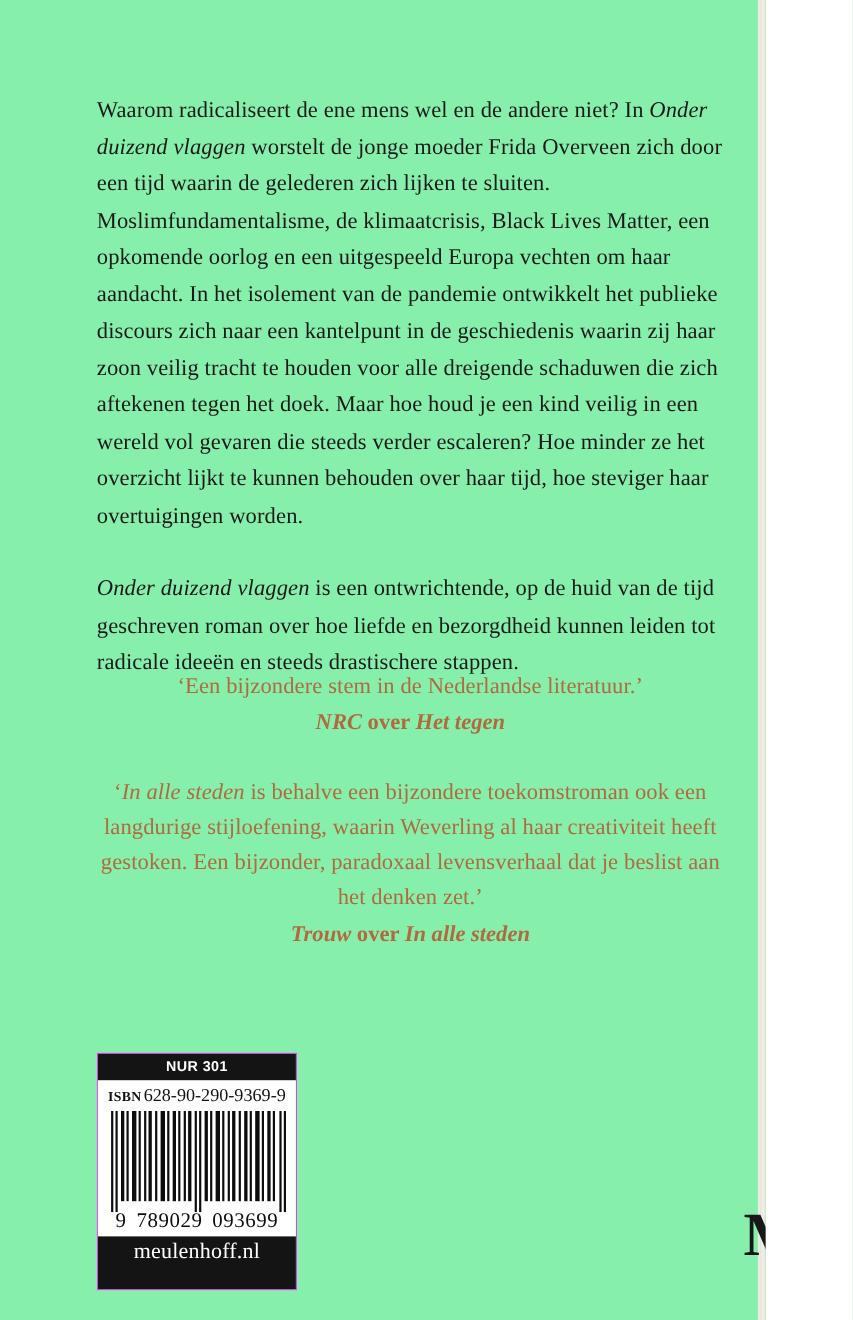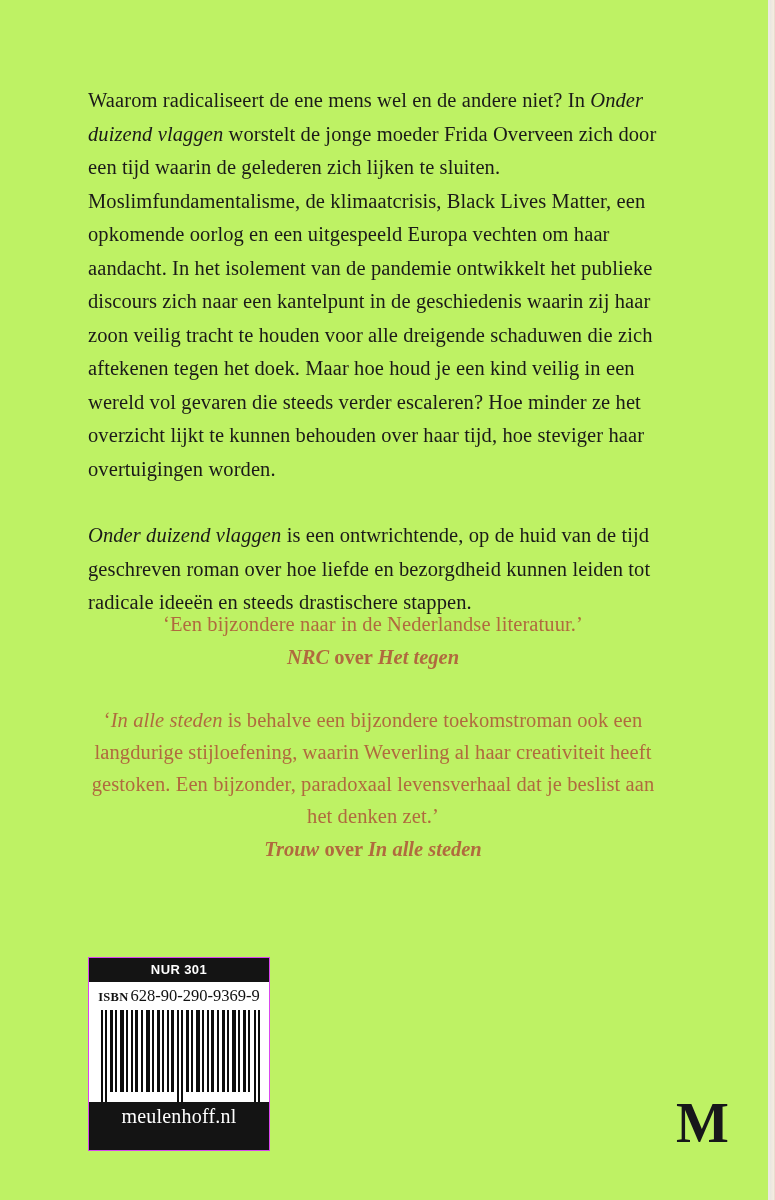--- a/index.html
+++ b/index.html
@@ -8,23 +8,23 @@
     padding: 0;
     background: #ffffff;
   }
   body {
     font-family: "Liberation Serif", "DejaVu Serif", serif;
   }
 
   
   .cover {
     position: relative;
-    width: 775px;
+    width: 696px;
     height: 1200px;
-    background: #bef264;
+    background: #86efac;
     overflow: hidden;
     box-sizing: border-box;
   }
   
   .page-edge {
     position: absolute;
     top: 0;
     right: 0;
     width: 5px;
     height: 100%;
@@ -165,21 +165,21 @@
   <div class="page-edge-hi"></div>
 
   <div class="blurb">
     <p><span>Waarom radicaliseert de ene mens wel en de andere niet? In </span><i>Onder duizend vlaggen</i><span> worstelt de jonge moeder Frida Overveen zich door een tijd waarin de gelederen zich lijken te sluiten. Moslimfundamentalisme, de klimaatcrisis, Black Lives Matter, een opkomende oorlog en een uitgespeeld Europa vechten om haar aandacht. In het isolement van de pandemie ontwikkelt het publieke discours zich naar een kantelpunt in de geschiedenis waarin zij haar zoon veilig tracht te houden voor alle dreigende schaduwen die zich aftekenen tegen het doek. Maar hoe houd je een kind veilig in een wereld vol gevaren die steeds verder escaleren? Hoe minder ze het overzicht lijkt te kunnen behouden over haar tijd, hoe steviger haar overtuigingen worden.</span></p>
     <p><i>Onder duizend vlaggen</i><span> is een ontwrichtende, op de huid van de tijd geschreven roman over hoe liefde en bezorgdheid kunnen leiden tot radicale ideeën en steeds drastischere stappen.</span></p>
   </div>
 
   <div class="quotes">
 
     <div class="quote-block">
-      <p class="quote-text">‘Een bijzondere naar in de Nederlandse literatuur.’</p>
+      <p class="quote-text">‘Een bijzondere stem in de Nederlandse literatuur.’</p>
       <p class="quote-source"><span class="src-name">NRC</span><span> over </span><i>Het tegen</i></p>
     </div>
 
     <div class="quote-block">
       <p class="quote-text"><span>‘</span><i>In alle steden</i><span> is behalve een bijzondere toekomstroman ook een langdurige stijloefening, waarin Weverling al haar creativiteit heeft gestoken. Een bijzonder, paradoxaal levensverhaal dat je beslist aan het denken zet.’</span></p>
       <p class="quote-source"><span class="src-name">Trouw</span><span> over </span><i>In alle steden</i></p>
     </div>
 
   </div>
 
@@ -227,20 +227,21 @@
           <rect x="141" y="0" width="2" height="82"></rect>
           <rect x="146" y="0" width="3" height="82"></rect>
           <rect x="151" y="0" width="2" height="82"></rect>
 
           <rect x="157" y="0" width="2" height="92"></rect>
           <rect x="161" y="0" width="2" height="92"></rect>
         </g>
       </svg>
     </div>
 
+    <div class="digits"><span>9</span><span class="sp"></span><span>789029</span><span class="sp"></span><span>093699</span></div>
 
     <div class="site-bar">meulenhoff.nl</div>
 
   </div>
 
   <div class="logo-m">M</div>
 
 </div>
 
 </body></html>

